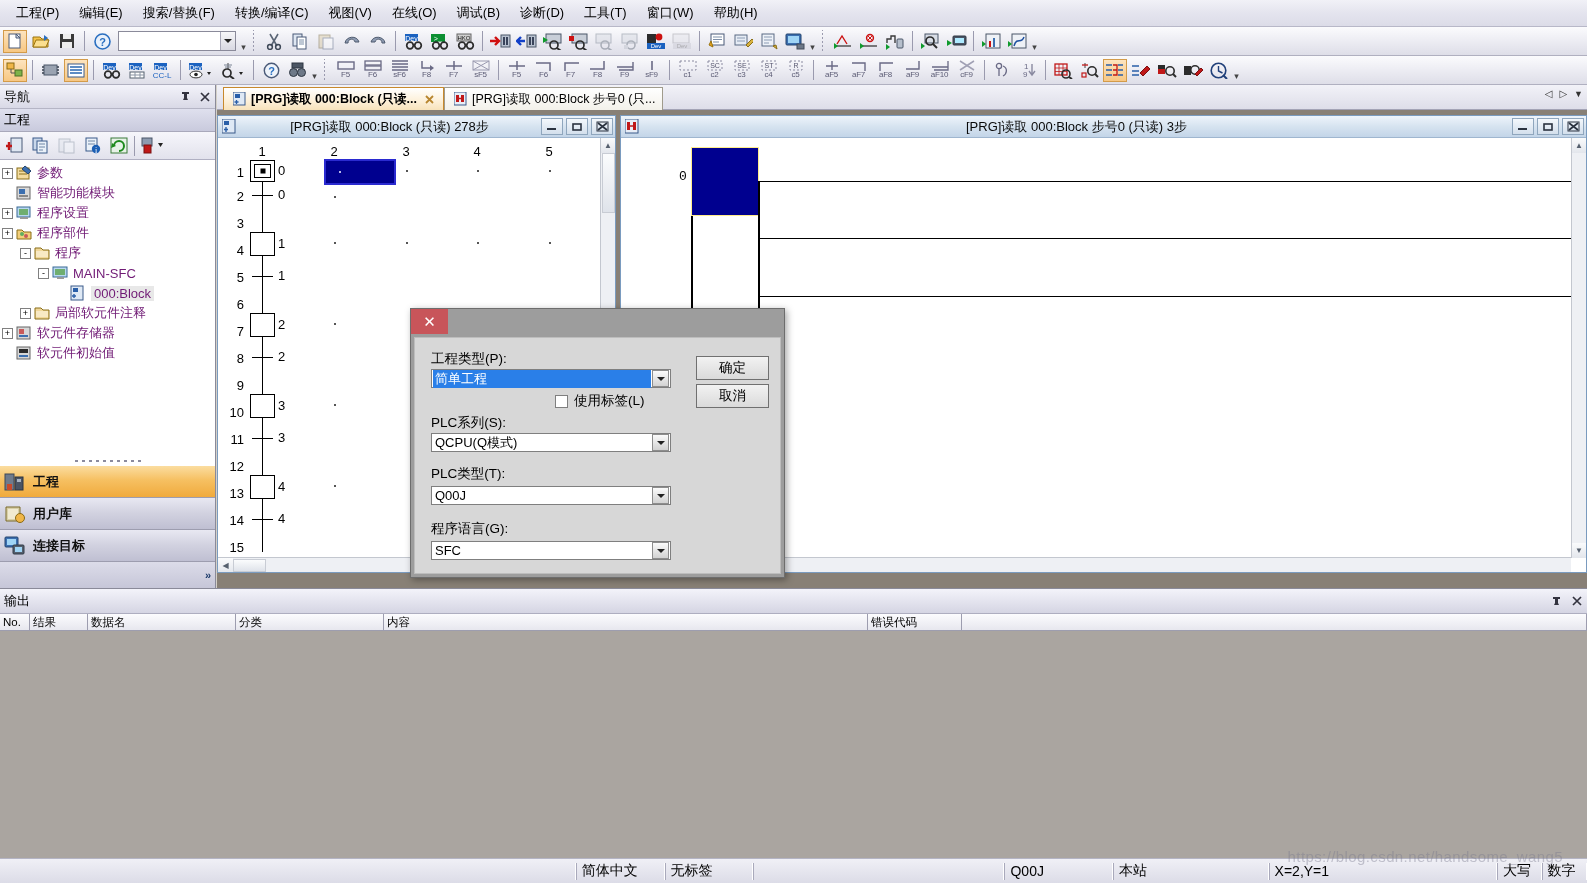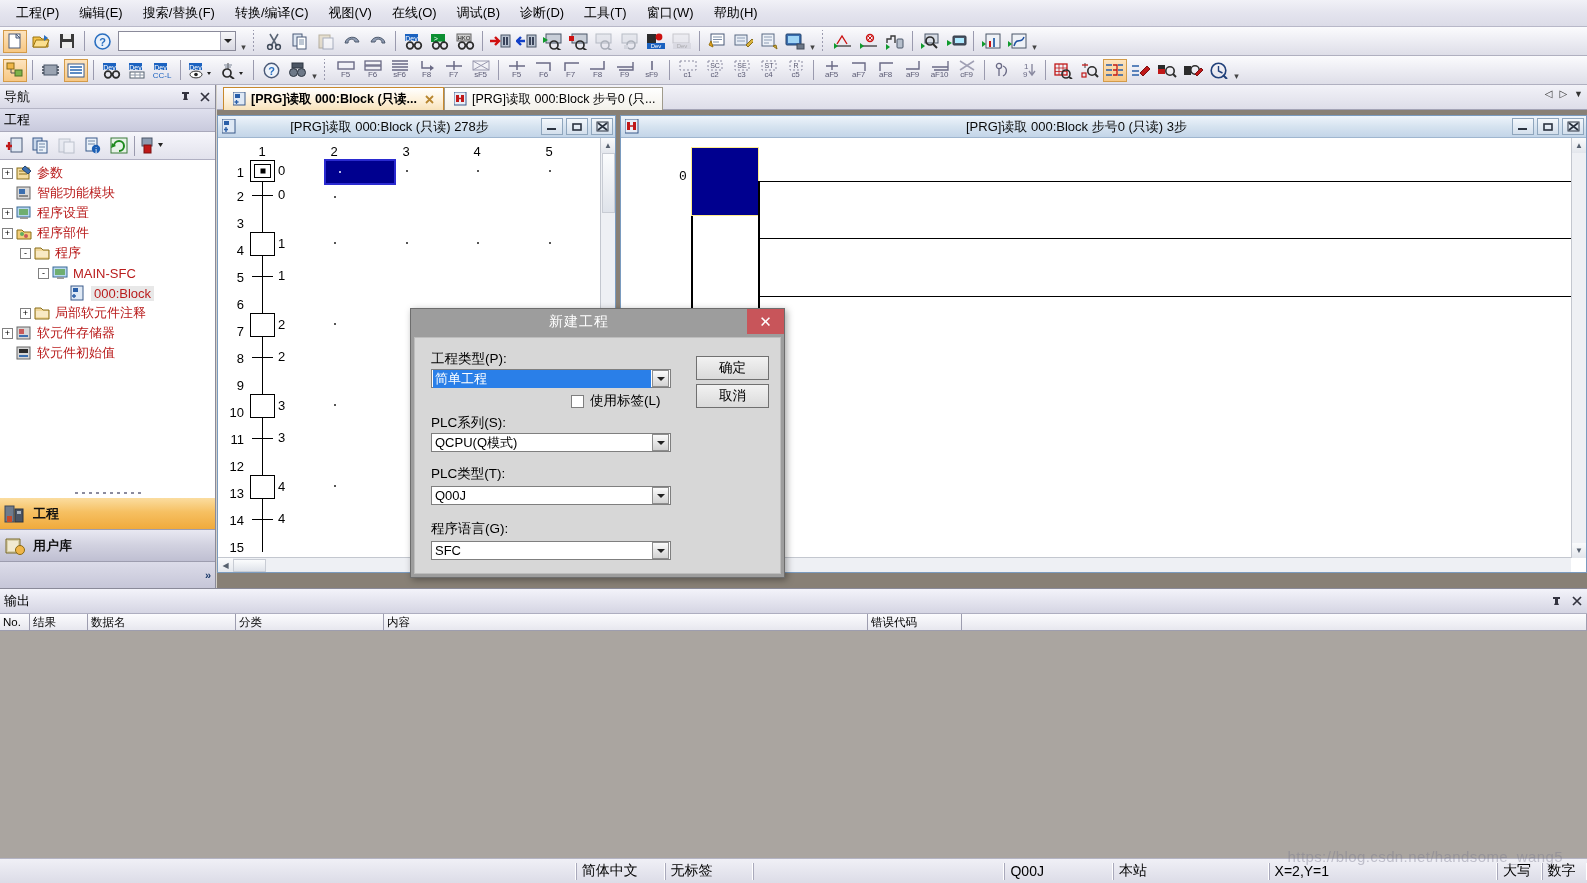--- a/index.html
+++ b/index.html
@@ -112,21 +112,21 @@
   .tn .exp {
     width:11px;height:11px;border:1px solid #808080;background:#fff;
     display:flex;align-items:center;justify-content:center;
     font-size:9px;line-height:9px;color:#000;flex:0 0 auto;margin-right:3px;
   }
   .tn .dots { width:14px; flex:0 0 auto; height:20px;
      background-image:radial-gradient(#9a9a9a 45%, transparent 46%);
      background-size:2px 2px; background-position:center;
      background-repeat:repeat-x; }
   .tn .tico { width:17px;height:16px;flex:0 0 auto;margin-right:4px; position:relative;}
-  .tn .lbl { font-size:13px; color:#b91c1c; }
+  .tn .lbl { font-size:13px; color:#701a75; }
   .tn .lbl.sel { background:#e8e8e8; padding:0 3px; }
 
   .nav-handle {
     height:10px; background:#fff;
     display:flex;align-items:center;justify-content:center;
   }
   .nav-handle .d {
     width:70px;height:4px;
     background-image:radial-gradient(#8b8b9e 40%, transparent 41%);
     background-size:7px 4px; background-repeat:repeat-x;
@@ -1152,20 +1152,31 @@
     </div>
     <div class="nav-btn">
       <span class="nbi">
         <svg width="24" height="24">
             <path d="M2 5 h14 v14 h-14z" fill="#d8cfa8" stroke="#7a6a2a"></path>
             <path d="M4 7 h10 v10 h-10z" fill="#f1ead0"></path>
             <circle cx="16" cy="16" r="4.5" fill="#f0b648" stroke="#8a6a14"></circle>
           </svg>
       </span>
       <span>用户库</span>
+    </div>
+    <div class="nav-btn">
+      <span class="nbi">
+        <svg width="24" height="24">
+            <rect x="1" y="3" width="13" height="10" rx="1" fill="#3b6fb0" stroke="#24456e"></rect>
+            <rect x="3" y="5" width="9" height="6" fill="#9fd4f5"></rect>
+            <rect x="9" y="11" width="11" height="9" rx="1" fill="#55606e" stroke="#333b46"></rect>
+            <rect x="11" y="13" width="7" height="5" fill="#9fd4f5"></rect>
+          </svg>
+      </span>
+      <span>连接目标</span>
     </div>
     <div class="nav-foot">
       <span class="chev">»</span>
     </div>
   </div>
 
   <div id="mdi">
 
     <div id="tabstrip">
       <div class="tab active">
@@ -1414,34 +1425,33 @@
     <div class="cell" style="width:158px">本站</div>
     <div class="cell" style="width:232px">X=2,Y=1</div>
     <div class="cell" style="width:45px">大写</div>
     <div class="cell" style="width:46px">数字</div>
   </div>
 
 </div>
 
 <div id="dlg">
   <div class="cap">
-    <span class="t">新建工程</span>
     <span class="x">✕</span>
   </div>
   <div class="inner">
 
     <div class="dlbl" style="left:16px;top:12px;">工程类型(P):</div>
     <div class="dsel" style="left:16px;top:31px;width:240px;">
       <span class="v hl">简单工程</span>
       <span class="ar">
           <i class="tri-d"></i>
         </span>
     </div>
 
-    <div class="dchk" style="left:156px;top:54px;">
+    <div class="dchk" style="left:140px;top:54px;">
       <span class="bx"></span>
       <span class="cl">使用标签(L)</span>
     </div>
 
     <div class="dlbl" style="left:16px;top:76px;">PLC系列(S):</div>
     <div class="dsel" style="left:16px;top:95px;width:240px;">
       <span class="v">QCPU(Q模式)</span>
       <span class="ar">
           <i class="tri-d"></i>
         </span>

